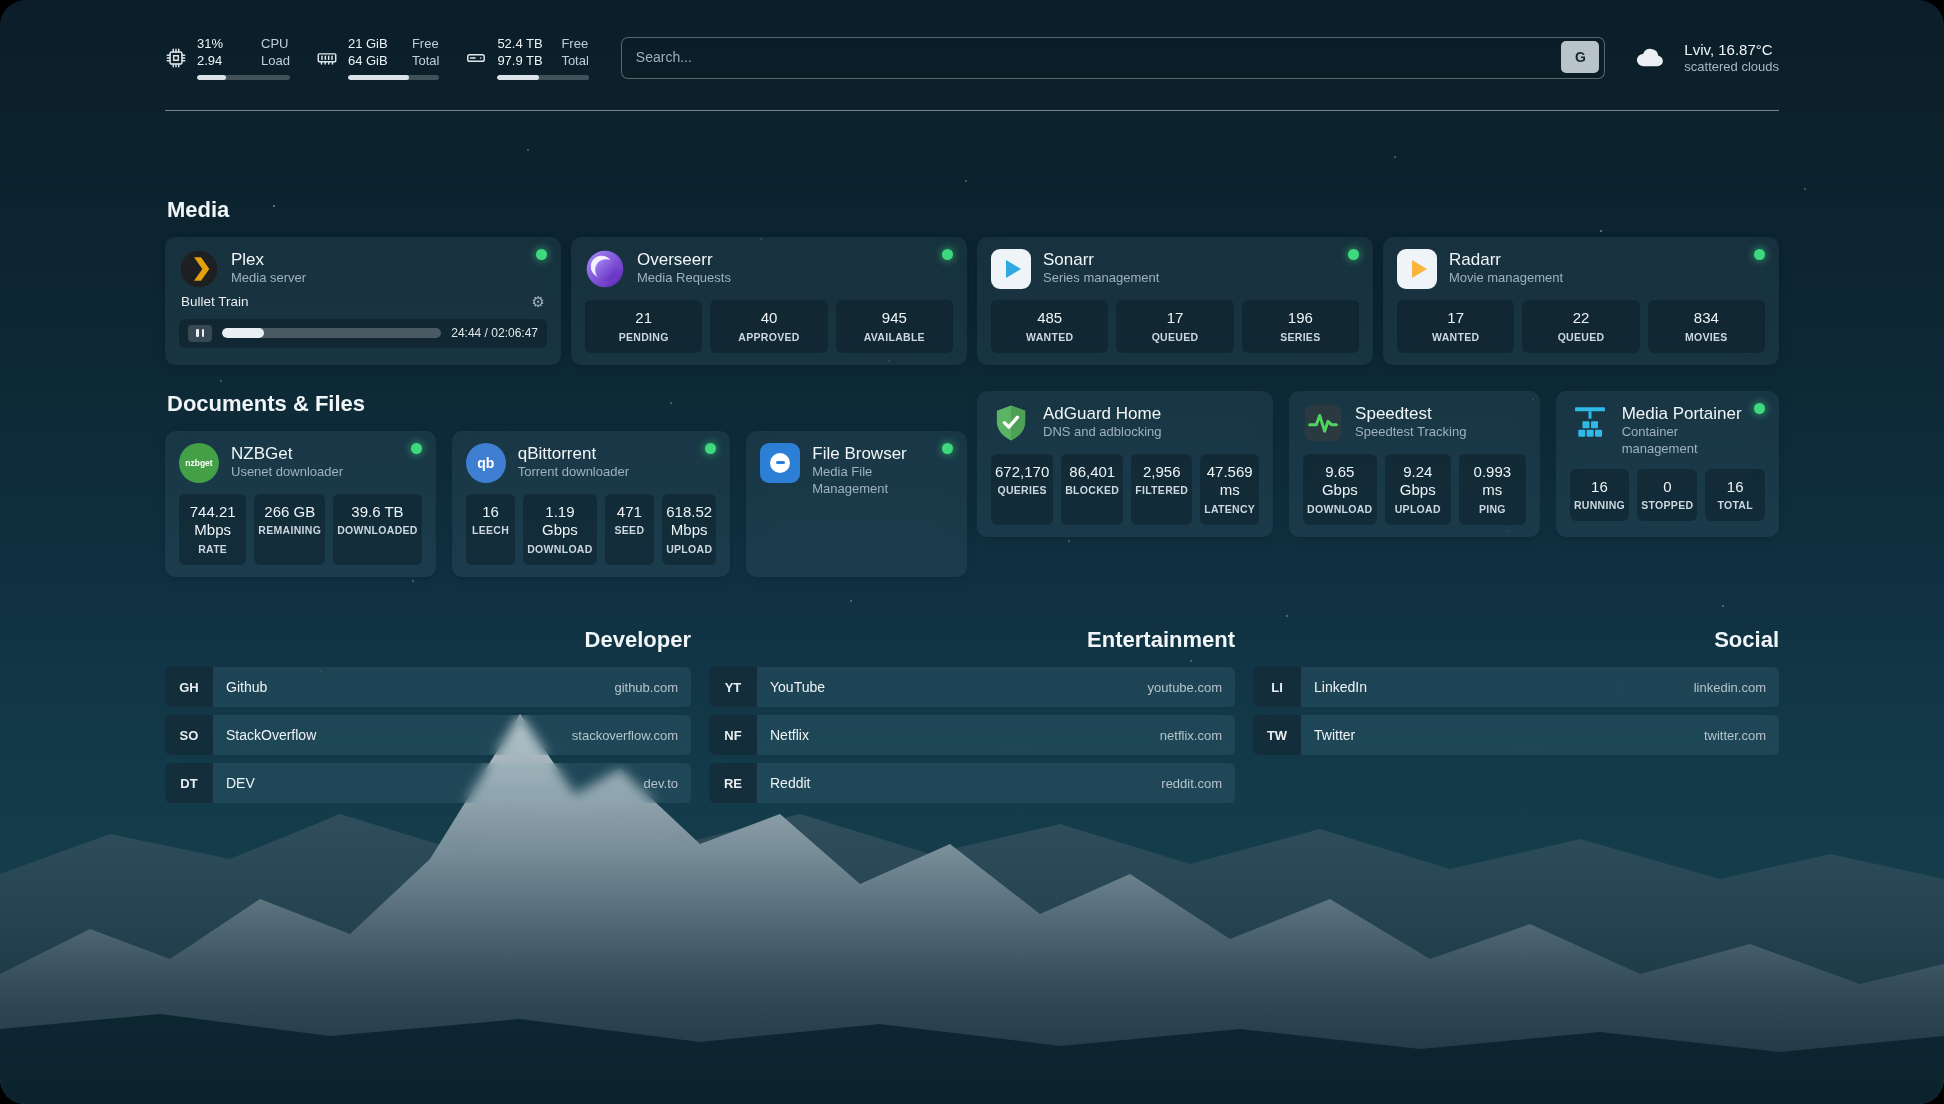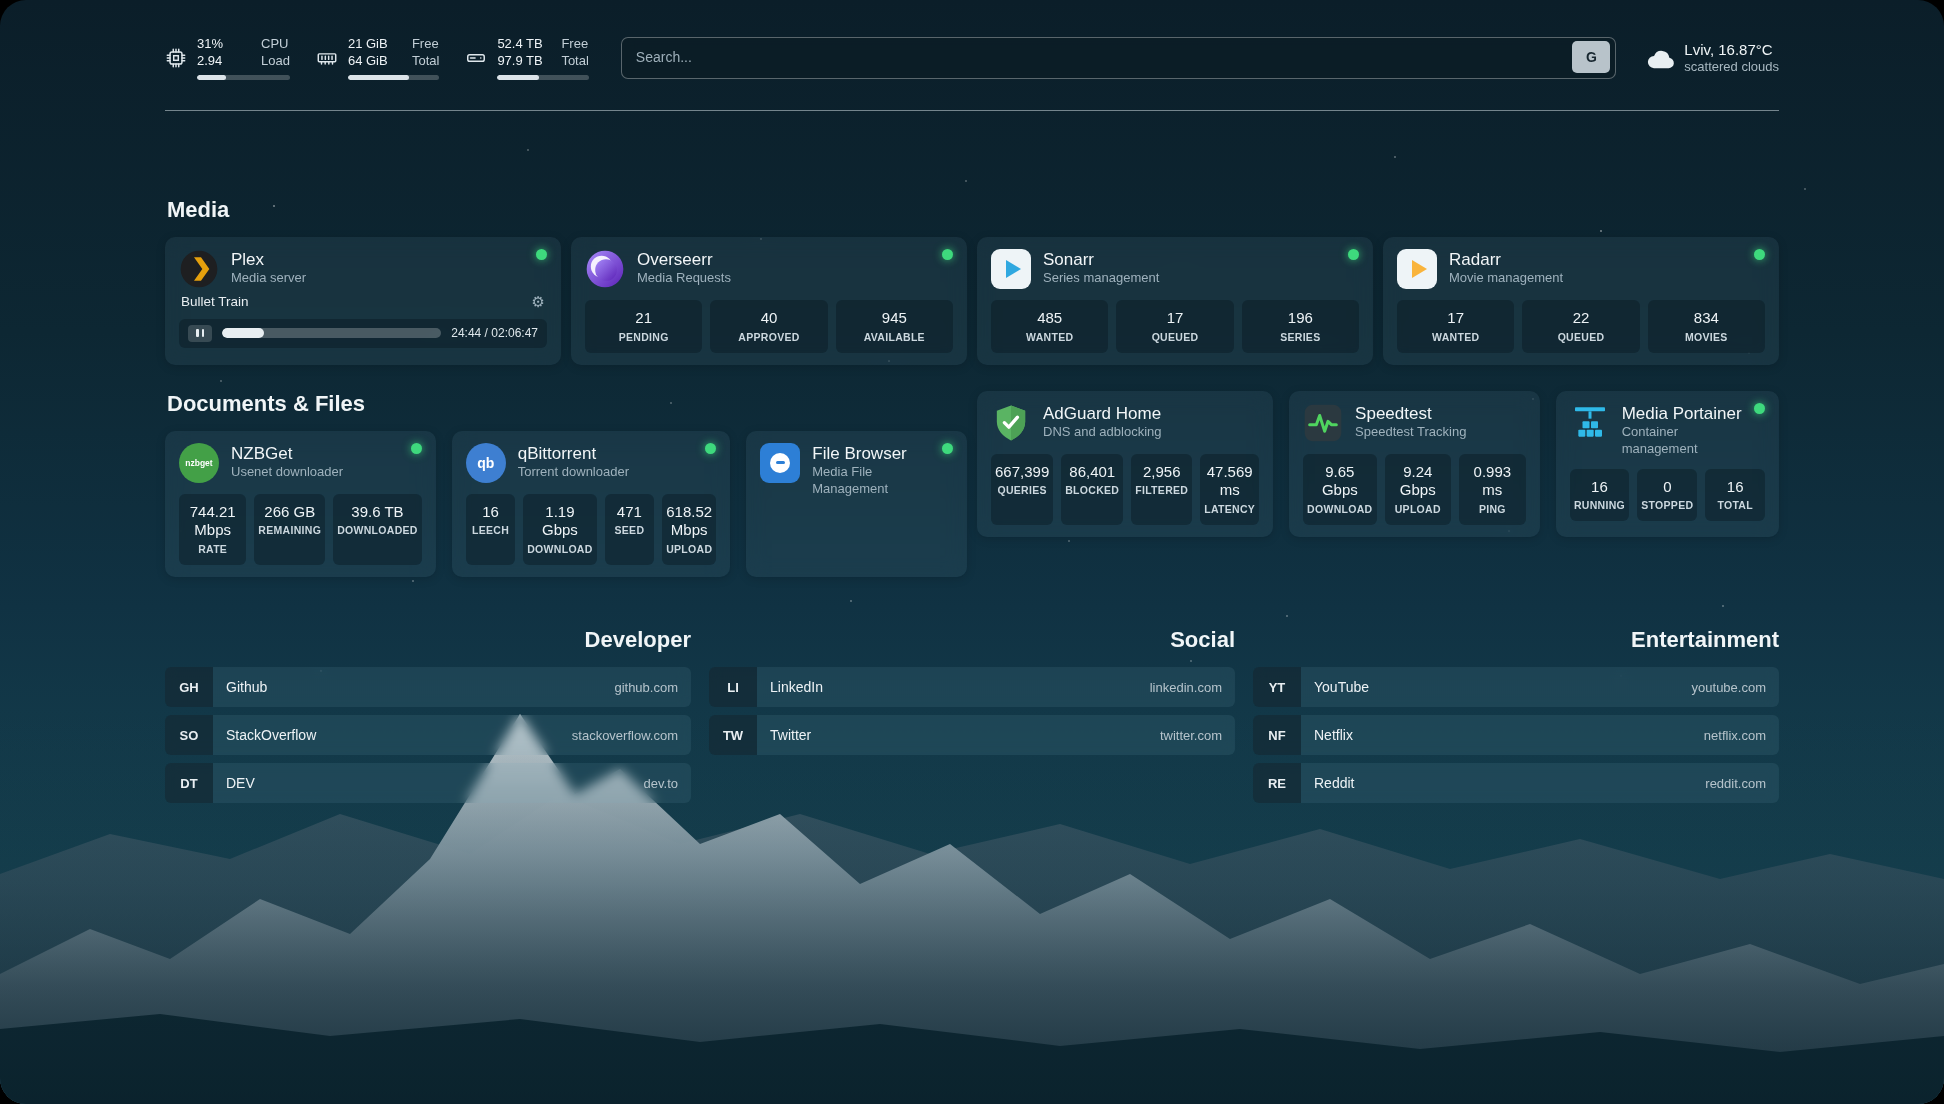--- a/index.html
+++ b/index.html
@@ -50,21 +50,21 @@
 
   .search { flex:1; display:flex; align-items:center; height:42px; margin:0 28px 0 6px;
     background:rgba(10,26,34,.45); border:1px solid rgba(255,255,255,.32); border-radius:7px;
     padding:0 5px 2px 14px; backdrop-filter:blur(6px); }
   .search input { flex:1; background:transparent; border:none; outline:none; color:#e8eef1; font-size:14px;
     font-family:inherit; }
   .search input::placeholder { color:#9fb0ba; }
   .g-btn { width:38px; height:32px; border:none; border-radius:5px; background:rgba(216,226,232,.85);
     color:#17262f; font-weight:700; font-size:14px; cursor:pointer; font-family:inherit; }
 
-  .weather { display:flex; align-items:flex-end; gap:6px; }
+  .weather { display:flex; align-items:flex-start; gap:17px; }
   .weather .loc { font-size:15px; color:#f0f5f7; line-height:1.3; }
   .weather .cond { font-size:13px; color:#a8b8c1; line-height:1.3; }
 
   .top-divider { margin-top:30px; border-top:1.5px solid rgba(222,233,238,.5); }
 
   
   h2.section-title { margin:0 0 14px 2px; font-size:22px; font-weight:600; color:#f0f5f7; }
   .section-media { margin-top:86px; }
   .media-row { display:grid; grid-template-columns:repeat(4,1fr); gap:10px; }
   .two-col { display:grid; grid-template-columns:1fr 1fr; gap:10px; margin-top:26px; align-items:start; }
@@ -478,21 +478,21 @@
                   <path d="M8 11.8l2.7 2.7 5.2-6" stroke="#fff" stroke-width="2" fill="none" stroke-linecap="round" stroke-linejoin="round"></path>
                 </svg>
               </span>
               <div class="titles">
                 <div class="svc-name">AdGuard Home</div>
                 <div class="svc-sub">DNS and adblocking</div>
               </div>
             </div>
             <div class="stats">
               <div class="stat">
-                <div class="v">667,399</div>
+                <div class="v">672,170</div>
                   <div class="l">QUERIES</div>
               </div>
               <div class="stat">
                 <div class="v">86,401</div>
                   <div class="l">BLOCKED</div>
               </div>
               <div class="stat">
                 <div class="v">2,956</div>
                   <div class="l">FILTERED</div>
               </div>
@@ -586,51 +586,51 @@
           </a>
           <a class="bm-row">
             <span class="bm-abbr">DT</span>
             <span class="bm-name">DEV</span>
             <span class="bm-url">dev.to</span>
           </a>
         </div>
       </div>
 
       <div>
+        <h2 class="section-title">Entertainment</h2>
+        <div class="bm-list">
+          <a class="bm-row">
+            <span class="bm-abbr">YT</span>
+            <span class="bm-name">YouTube</span>
+            <span class="bm-url">youtube.com</span>
+          </a>
+          <a class="bm-row">
+            <span class="bm-abbr">NF</span>
+            <span class="bm-name">Netflix</span>
+            <span class="bm-url">netflix.com</span>
+          </a>
+          <a class="bm-row">
+            <span class="bm-abbr">RE</span>
+            <span class="bm-name">Reddit</span>
+            <span class="bm-url">reddit.com</span>
+          </a>
+        </div>
+      </div>
+
+      <div>
         <h2 class="section-title">Social</h2>
         <div class="bm-list">
           <a class="bm-row">
             <span class="bm-abbr">LI</span>
             <span class="bm-name">LinkedIn</span>
             <span class="bm-url">linkedin.com</span>
           </a>
           <a class="bm-row">
             <span class="bm-abbr">TW</span>
             <span class="bm-name">Twitter</span>
             <span class="bm-url">twitter.com</span>
           </a>
         </div>
       </div>
-
-      <div>
-        <h2 class="section-title">Entertainment</h2>
-        <div class="bm-list">
-          <a class="bm-row">
-            <span class="bm-abbr">YT</span>
-            <span class="bm-name">YouTube</span>
-            <span class="bm-url">youtube.com</span>
-          </a>
-          <a class="bm-row">
-            <span class="bm-abbr">NF</span>
-            <span class="bm-name">Netflix</span>
-            <span class="bm-url">netflix.com</span>
-          </a>
-          <a class="bm-row">
-            <span class="bm-abbr">RE</span>
-            <span class="bm-name">Reddit</span>
-            <span class="bm-url">reddit.com</span>
-          </a>
-        </div>
-      </div>
     </div>
 
   </div>
 </div>
 
 </body></html>

